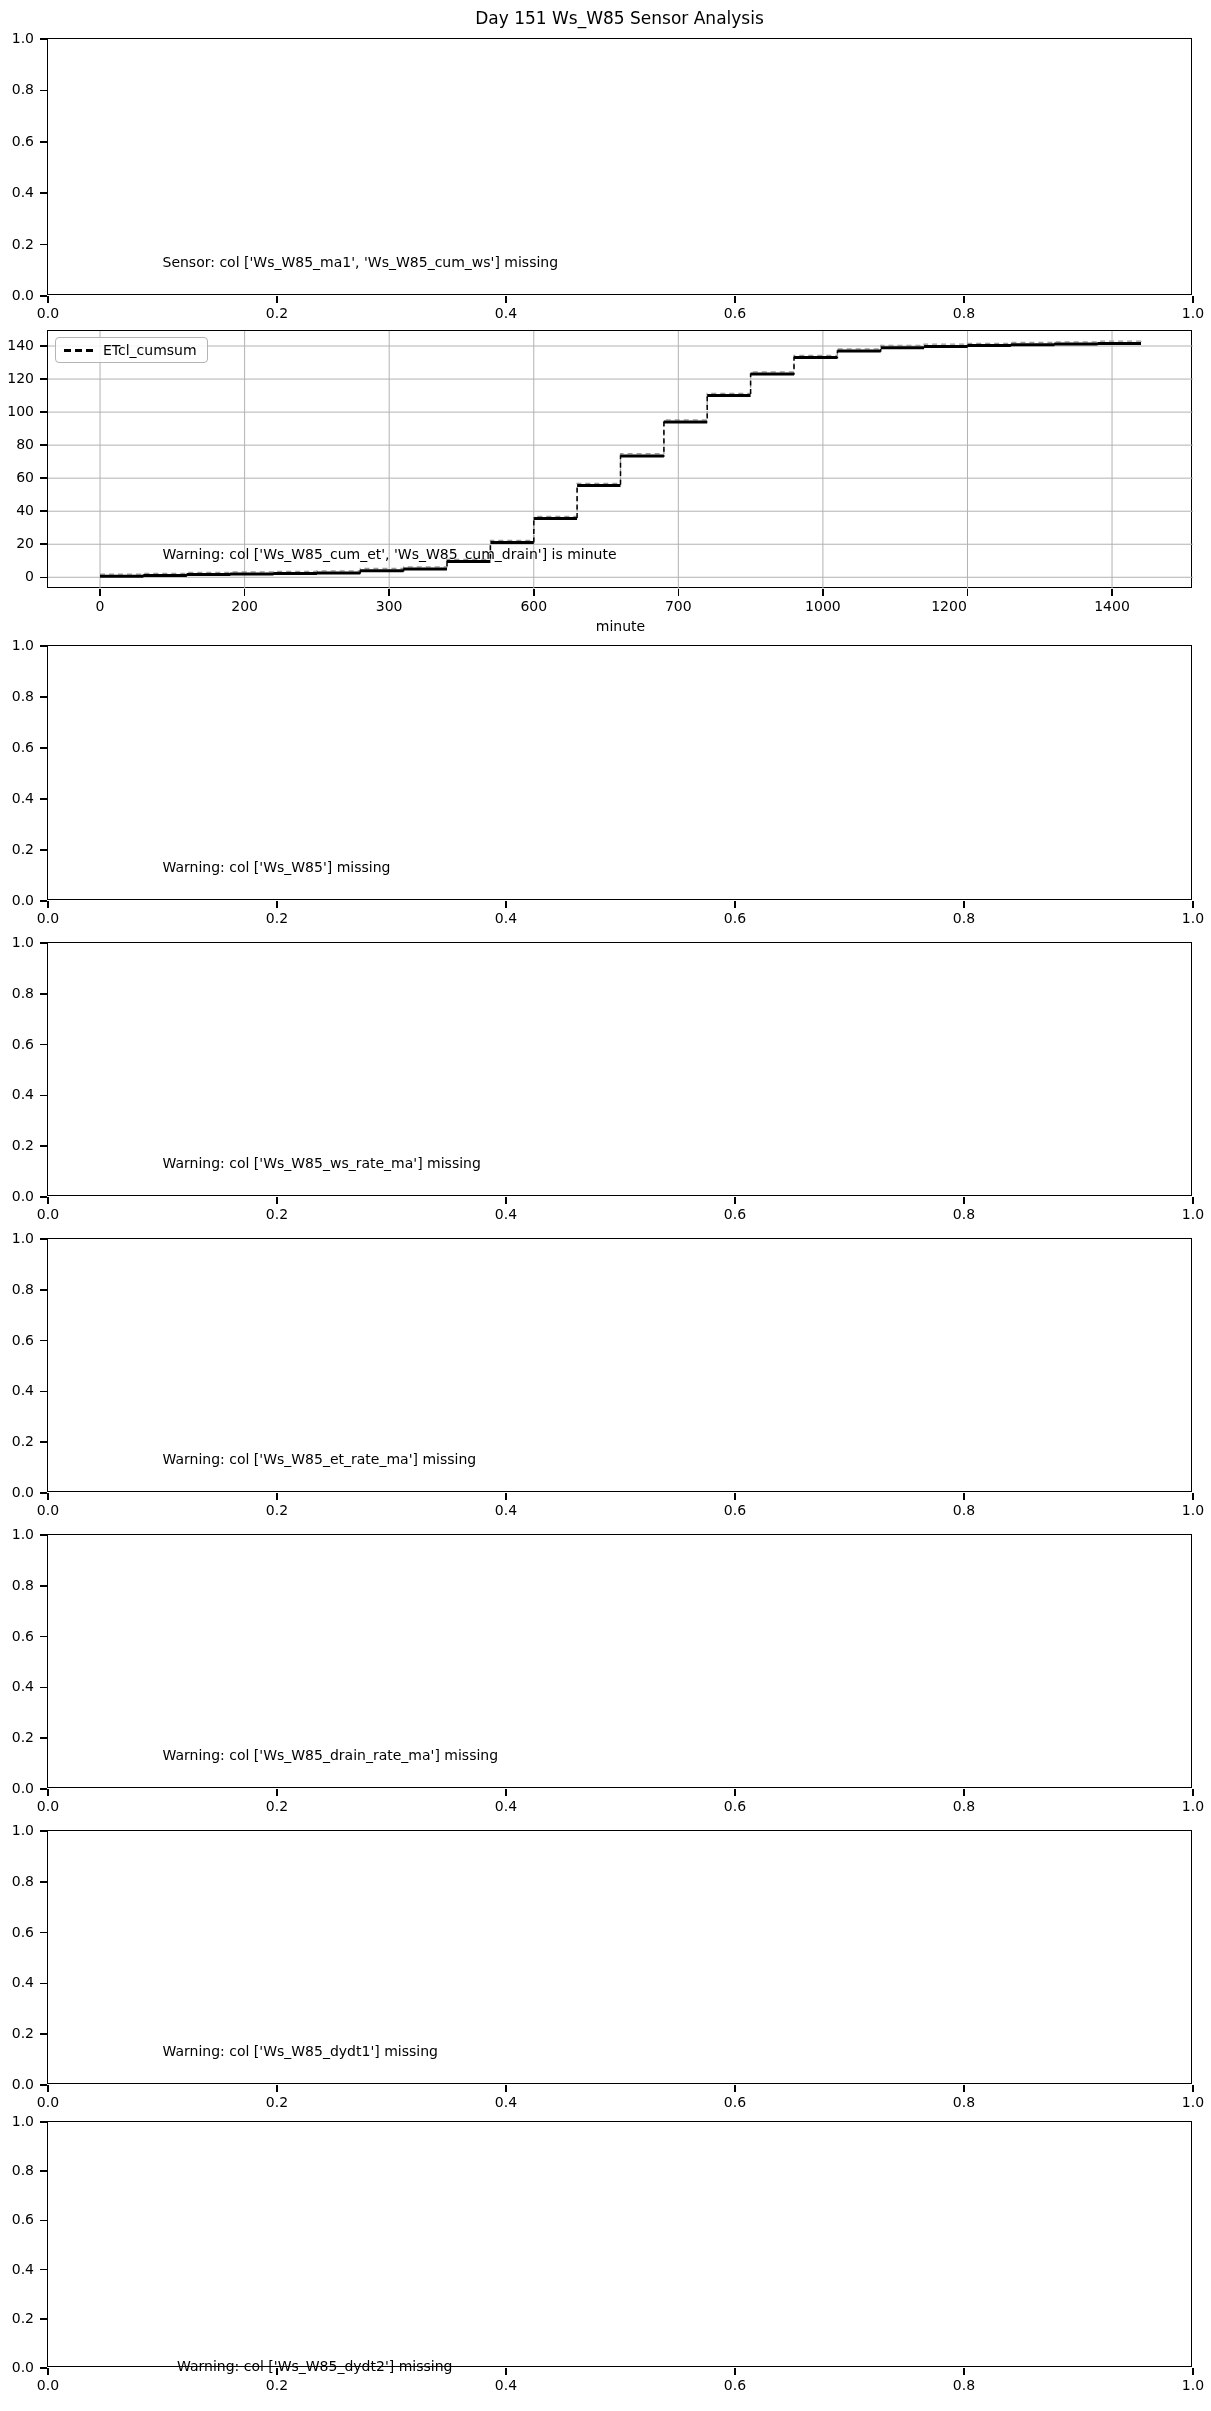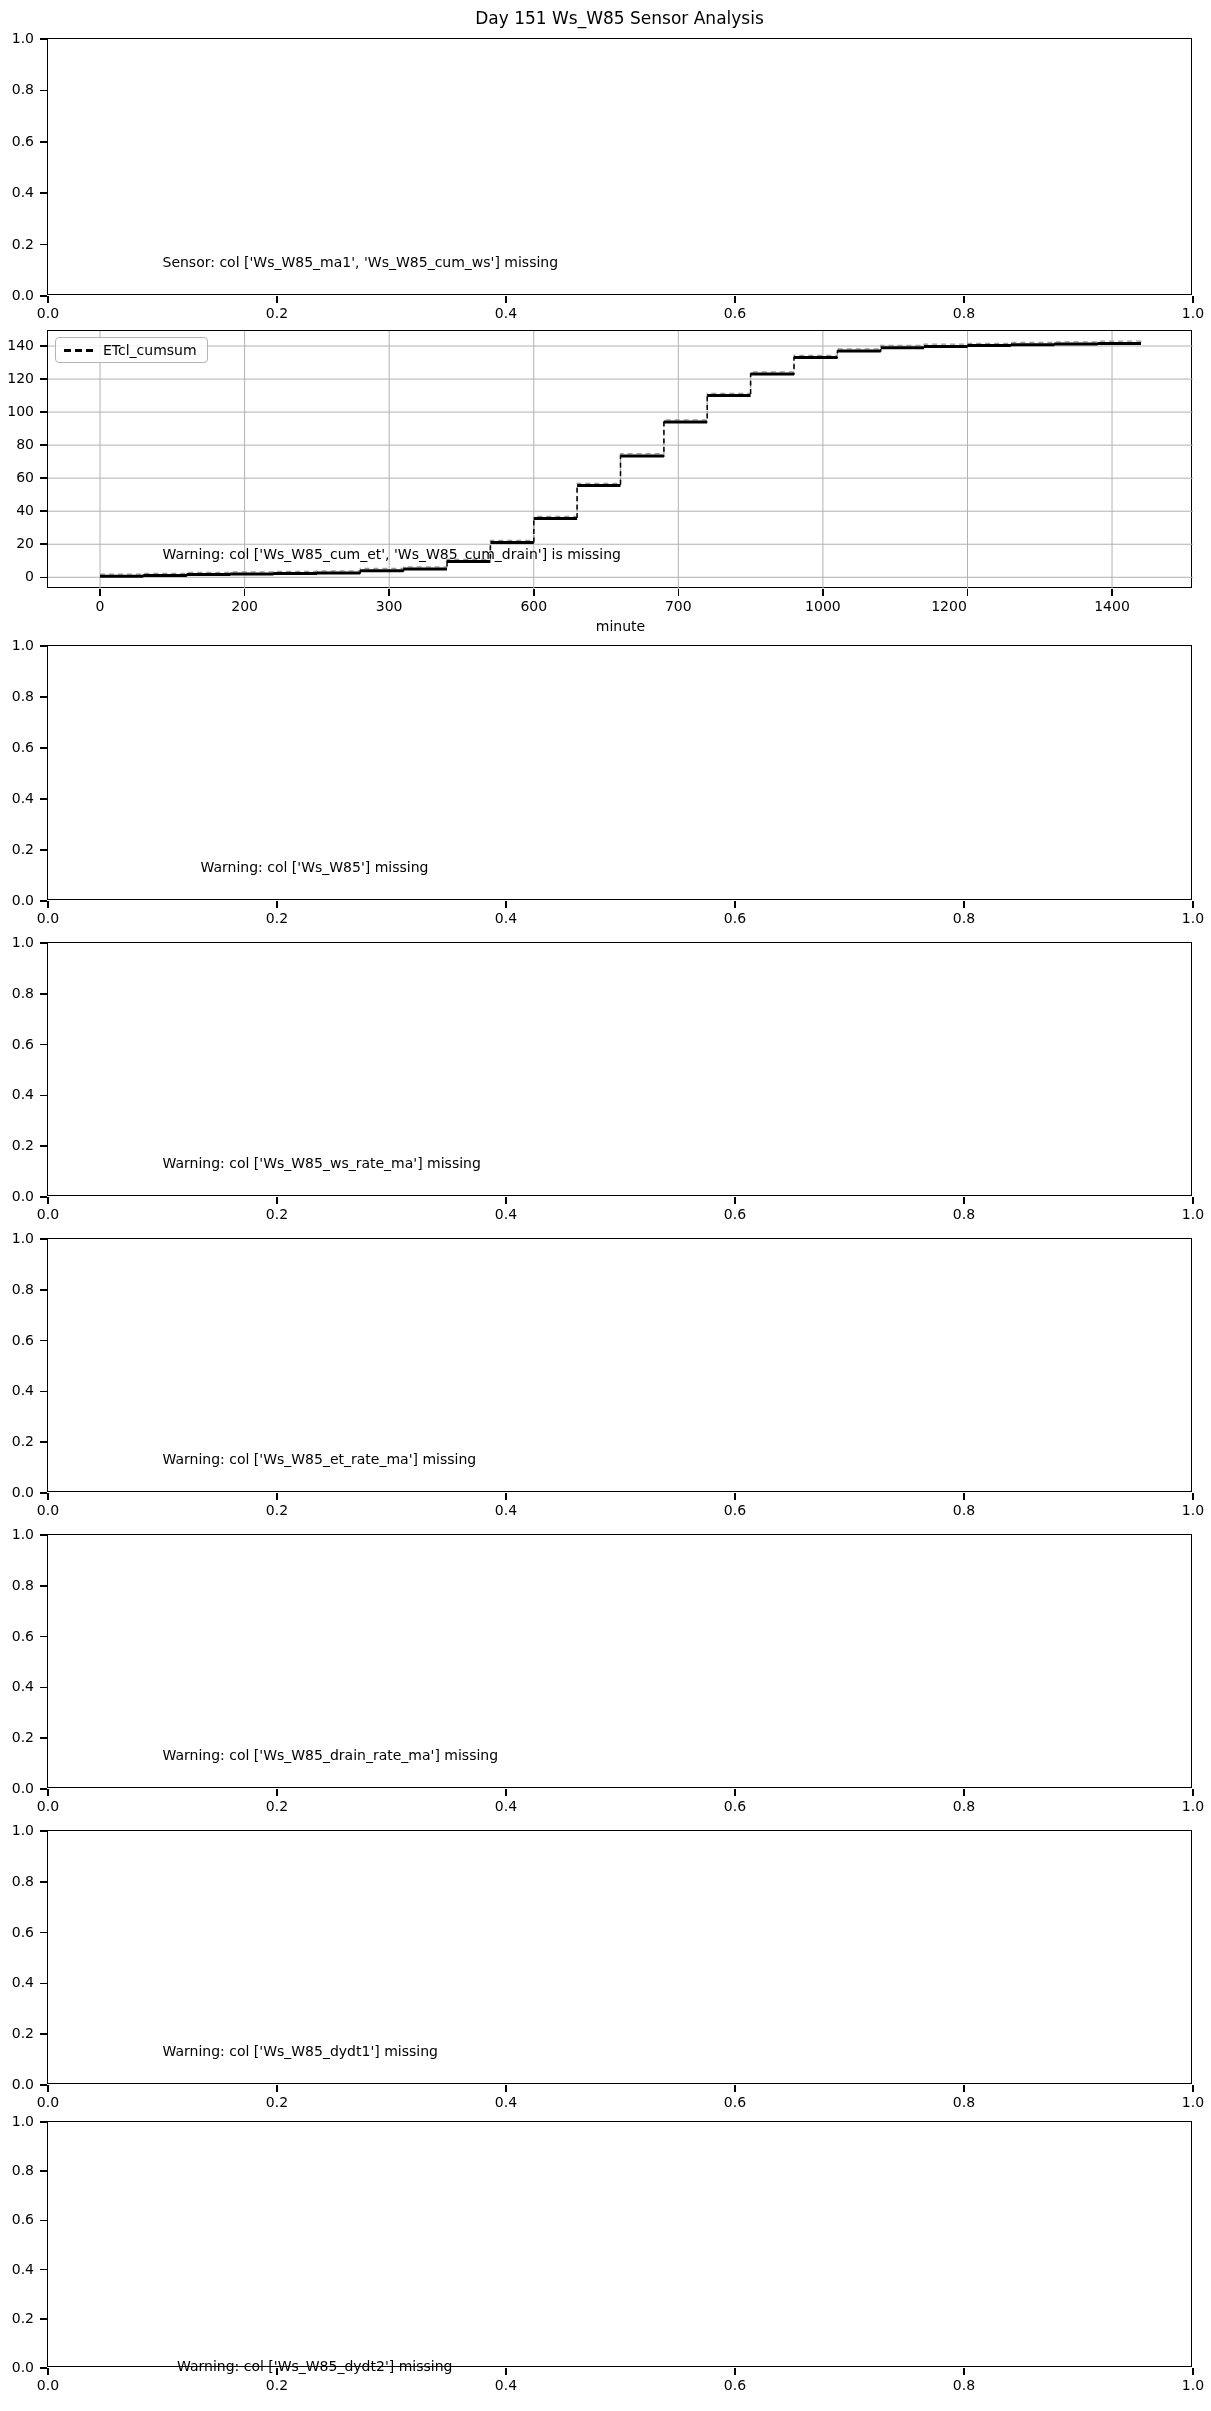--- a/index.html
+++ b/index.html
@@ -143,21 +143,21 @@
           <line x1="0" y1="180.2035851472471" x2="1145" y2="180.2035851472471" stroke="#b2b2b2" stroke-width="1"></line>
           <line x1="0" y1="147.16901408450704" x2="1145" y2="147.16901408450704" stroke="#b2b2b2" stroke-width="1"></line>
           <line x1="0" y1="114.13444302176697" x2="1145" y2="114.13444302176697" stroke="#b2b2b2" stroke-width="1"></line>
           <line x1="0" y1="81.09987195902687" x2="1145" y2="81.09987195902687" stroke="#b2b2b2" stroke-width="1"></line>
           <line x1="0" y1="48.0653008962868" x2="1145" y2="48.0653008962868" stroke="#b2b2b2" stroke-width="1"></line>
           <line x1="0" y1="15.03072983354673" x2="1145" y2="15.03072983354673" stroke="#b2b2b2" stroke-width="1"></line>
           <path d="M52.0,245.3H95.4V244.6H138.8V243.6H182.2V243.0H225.5V242.5H268.9V242.0H312.3V239.7H355.6V238.0H399.0V230.6H442.4V211.6H485.8V187.6H529.1V154.6H572.5V124.9H615.9V91.0H659.2V64.6H702.6V43.1H746.0V26.6H789.4V20.0H832.7V16.7H876.1V15.4H919.5V14.5H962.8V13.7H1006.2V13.0H1049.6V12.4H1093.0V11.7" fill="none" stroke="#9a9a9a" stroke-width="1.3" stroke-dasharray="5 4" transform="translate(0,-2.2)"></path>
           <path d="M52.0,245.3H95.4M95.4,244.6H138.8M138.8,243.6H182.2M182.2,243.0H225.5M225.5,242.5H268.9M268.9,242.0H312.3M312.3,239.7H355.6M355.6,238.0H399.0M399.0,230.6H442.4M442.4,211.6H485.8M485.8,187.6H529.1M529.1,154.6H572.5M572.5,124.9H615.9M615.9,91.0H659.2M659.2,64.6H702.6M702.6,43.1H746.0M746.0,26.6H789.4M789.4,20.0H832.7M832.7,16.7H876.1M876.1,15.4H919.5M919.5,14.5H962.8M962.8,13.7H1006.2M1006.2,13.0H1049.6M1049.6,12.4H1093.0M1093.0,11.7" fill="none" stroke="#000000" stroke-width="3"></path>
           <path d="M52.0,245.3H95.4V244.6H138.8V243.6H182.2V243.0H225.5V242.5H268.9V242.0H312.3V239.7H355.6V238.0H399.0V230.6H442.4V211.6H485.8V187.6H529.1V154.6H572.5V124.9H615.9V91.0H659.2V64.6H702.6V43.1H746.0V26.6H789.4V20.0H832.7V16.7H876.1V15.4H919.5V14.5H962.8V13.7H1006.2V13.0H1049.6V12.4H1093.0V11.7" fill="none" stroke="#000000" stroke-width="1.5" stroke-dasharray="5 3.5"></path>
         </svg>
-        <div class="warning" style="left: 114.5px; top: 215.46px;">Warning: col ['Ws_W85_cum_et', 'Ws_W85_cum_drain'] is missing</div>
+        <div class="warning" style="left: 114.5px; top: 215.46px;">Warning: col ['Ws_W85_cum_et', 'Ws_W85_cum_drain'] is minute</div>
         <div class="xlabel" style="left: 512.5px; top: 287px; width: 120px;">minute</div>
         <div class="legend" style="left: 7px; top: 6px;">
           <span class="legend-sample"></span>
           <span>ETcl_cumsum</span>
         </div>
       </div>
       <div class="axes" style="left: 47px; top: 645px; width: 1145px; height: 255px;">
         <div class="tick-mark" style="left: -8.5px; top: 254.25px; width: 7px; height: 1.5px;"></div>
         <div class="tick-label ytick-label" style="right: 1157px; top: 246px; width: 40px;">0.0</div>
         <div class="tick-mark" style="left: -8.5px; top: 203.25px; width: 7px; height: 1.5px;"></div>
@@ -175,21 +175,21 @@
         <div class="tick-mark" style="left: 228.25px; top: 255px; width: 1.5px; height: 7px;"></div>
         <div class="tick-label xtick-label" style="left: 199px; top: 264px; width: 60px;">0.2</div>
         <div class="tick-mark" style="left: 457.25px; top: 255px; width: 1.5px; height: 7px;"></div>
         <div class="tick-label xtick-label" style="left: 428px; top: 264px; width: 60px;">0.4</div>
         <div class="tick-mark" style="left: 686.25px; top: 255px; width: 1.5px; height: 7px;"></div>
         <div class="tick-label xtick-label" style="left: 657px; top: 264px; width: 60px;">0.6</div>
         <div class="tick-mark" style="left: 915.25px; top: 255px; width: 1.5px; height: 7px;"></div>
         <div class="tick-label xtick-label" style="left: 886px; top: 264px; width: 60px;">0.8</div>
         <div class="tick-mark" style="left: 1144.25px; top: 255px; width: 1.5px; height: 7px;"></div>
         <div class="tick-label xtick-label" style="left: 1115px; top: 264px; width: 60px;">1.0</div>
-        <div class="warning" style="left: 114.5px; top: 212.85px; margin-left: 38px;">Warning: col ['Ws_W85'] missing</div>
+        <div class="warning" style="left: 114.5px; top: 212.85px;">Warning: col ['Ws_W85'] missing</div>
       </div>
       <div class="axes" style="left: 47px; top: 942px; width: 1145px; height: 254px;">
         <div class="tick-mark" style="left: -8.5px; top: 253.25px; width: 7px; height: 1.5px;"></div>
         <div class="tick-label ytick-label" style="right: 1157px; top: 245px; width: 40px;">0.0</div>
         <div class="tick-mark" style="left: -8.5px; top: 202.45px; width: 7px; height: 1.5px;"></div>
         <div class="tick-label ytick-label" style="right: 1157px; top: 194.2px; width: 40px;">0.2</div>
         <div class="tick-mark" style="left: -8.5px; top: 151.65px; width: 7px; height: 1.5px;"></div>
         <div class="tick-label ytick-label" style="right: 1157px; top: 143.4px; width: 40px;">0.4</div>
         <div class="tick-mark" style="left: -8.5px; top: 100.85px; width: 7px; height: 1.5px;"></div>
         <div class="tick-label ytick-label" style="right: 1157px; top: 92.6px; width: 40px;">0.6</div>

